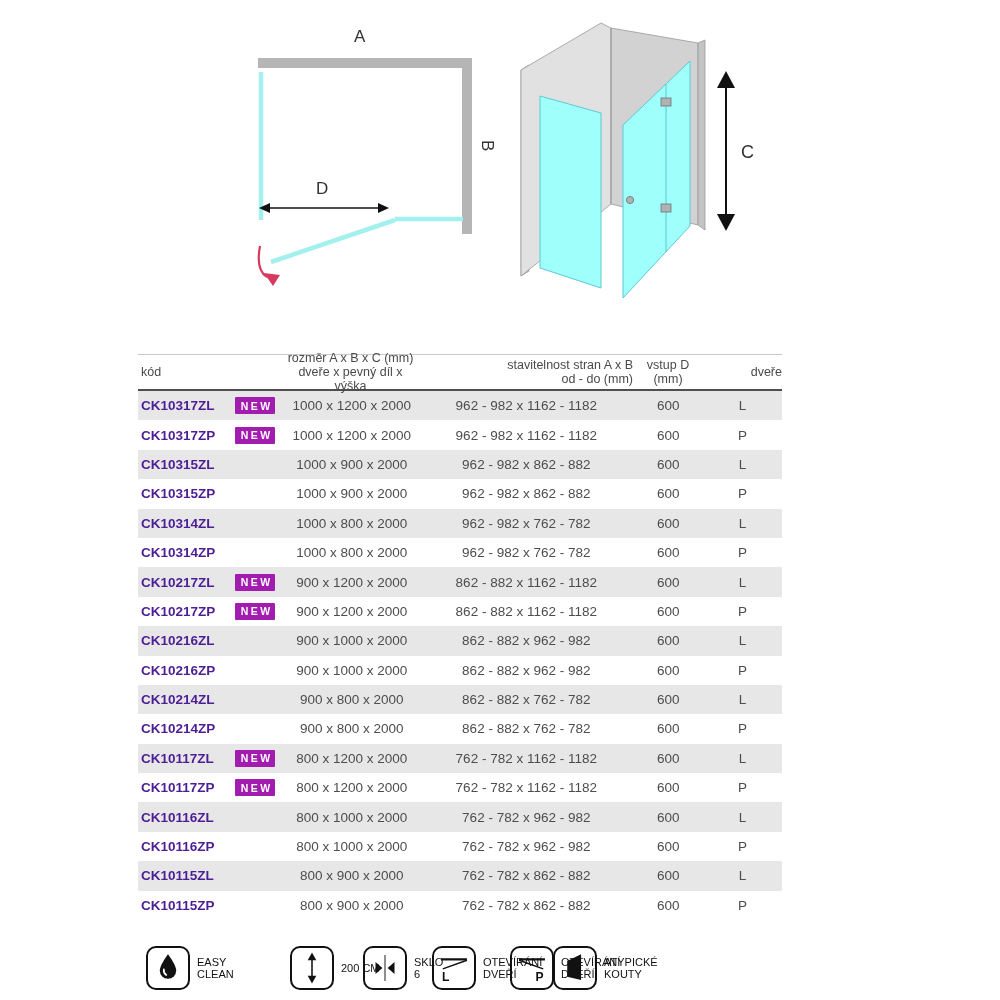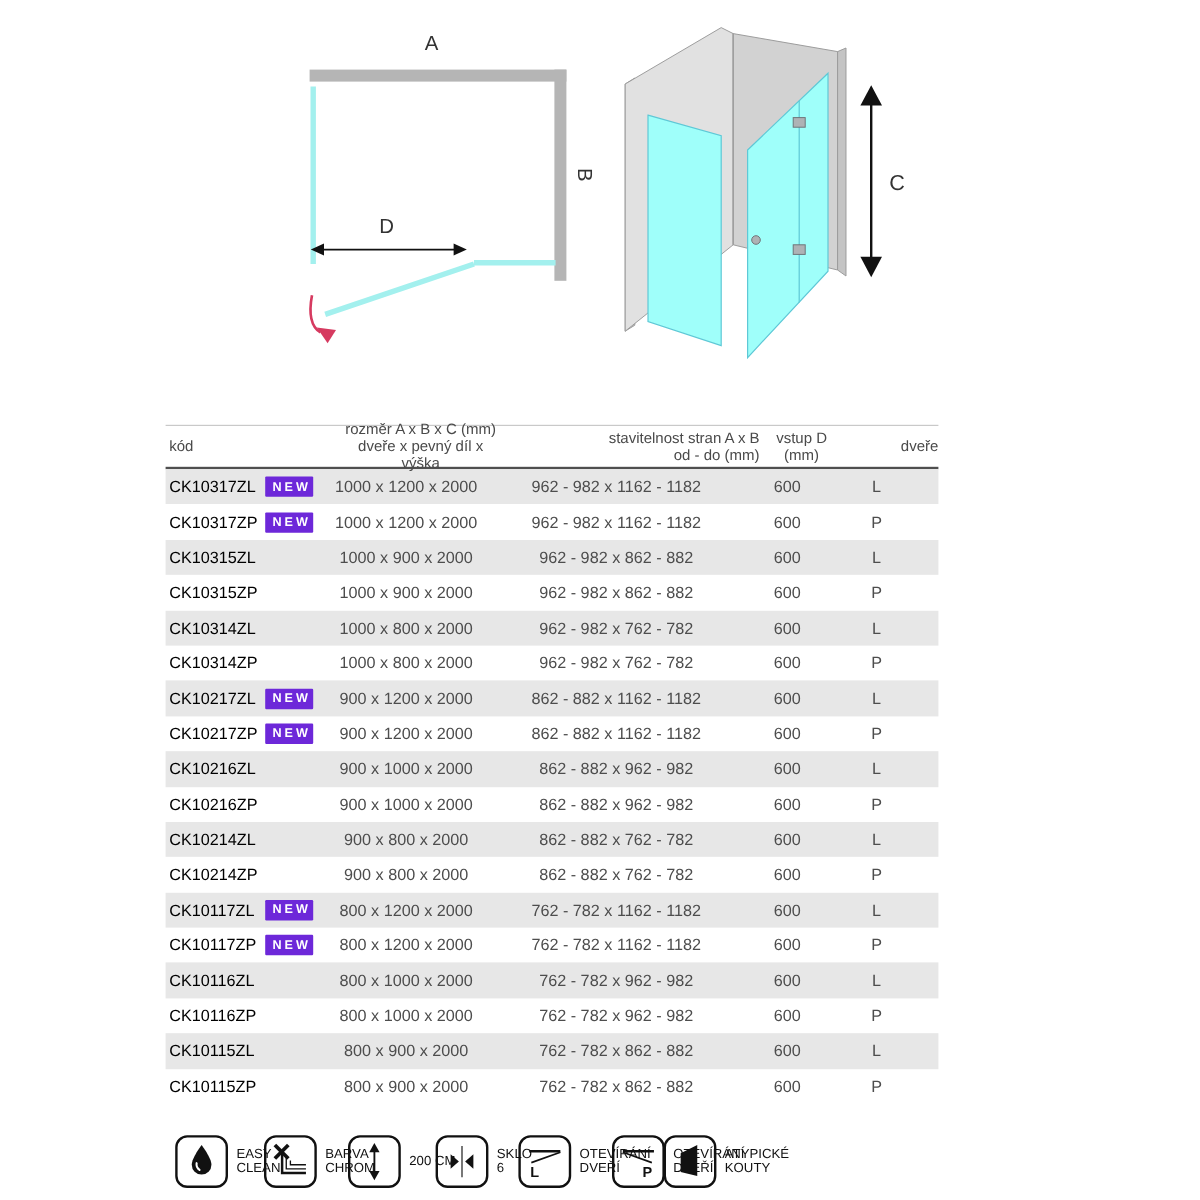--- a/index.html
+++ b/index.html
@@ -22,23 +22,23 @@
   .thead { display:flex; align-items:center; height:37px; color:#4a4a4a; font-size:12.5px;
            line-height:14px; border-top:1px solid #c9c9c9; border-bottom:2px solid #4f4f4f; }
   .h-code  { width:145px; padding-left:3px; }
   .h-size  { width:135px; text-align:center; }
   .h-range { width:215px; text-align:right; }
   .h-entry { width:70px;  text-align:center; }
   .h-door  { width:79px;  text-align:right; }
 
   .trow { display:flex; align-items:center; height:29.4px; font-size:13.5px; color:#4d4d4d; }
   .trow.alt { background:#e7e7e7; }
-  .c-code  { width:83px; padding-left:3px; font-weight:normal; color:#000000; }
+  .c-code  { width:97px; padding-left:3px; font-weight:bold; color:#4c1d95; }
   .c-new   { width:50px; display:flex; align-items:center; }
-  .new-badge { background:#6d28d9; color:#fff; font-weight:bold; font-size:10.5px;
+  .new-badge { background:#a21caf; color:#fff; font-weight:bold; font-size:10.5px;
                letter-spacing:2.5px; padding:2.5px 2px 2.5px 6px; border-radius:1px;text-align:right; }
   .c-size  { width:135px; text-align:center; }
   .c-range { width:215px; text-align:center; }
   .c-entry { width:70px;  text-align:center; }
   .c-door  { width:79px;  text-align:center; }
 
   .legend { position:absolute; left:0; top:946px; width:1000px; height:46px; }
   .legend-item { position:absolute; top:0; display:flex; align-items:center; }
   .legend-box { width:44px; height:44px; border:2.6px solid #111; border-radius:10px;
                 display:flex; align-items:center; justify-content:center; flex:none; }
@@ -269,35 +269,20 @@
           <path d="M22 6 C22 6 12.5 18.5 12.5 25 a9.5 9.5 0 0 0 19 0 C31.5 18.5 22 6 22 6 Z" fill="#111"></path>
           <path d="M17.2 23.5 a6.5 6.5 0 0 0 2.8 6.5" stroke="#fff" stroke-width="2" fill="none" stroke-linecap="round"></path>
         </svg>
       </span>
       <span class="legend-label">
         <div>EASY</div>
         <div>CLEAN</div>
       </span>
     </div>
 
-    <div class="legend-item" style="left:220px">
-      <span class="legend-box">
-        <svg width="38" height="38" viewBox="0 0 44 44">
-          <polyline points="14,12 14,33 37,33" fill="none" stroke="#111" stroke-width="2.4"></polyline>
-          <polyline points="18,17 18,29 37,29" fill="none" stroke="#111" stroke-width="1.3"></polyline>
-          <polyline points="22,21 22,25 37,25" fill="none" stroke="#111" stroke-width="1.3"></polyline>
-          <line x1="7" y1="6" x2="20" y2="19" stroke="#111" stroke-width="3.6"></line>
-          <line x1="20" y1="6" x2="7" y2="19" stroke="#111" stroke-width="3.6"></line>
-        </svg>
-      </span>
-      <span class="legend-label">
-        <div>BARVA</div>
-        <div>CHROM</div>
-      </span>
-    </div>
 
     <div class="legend-item" style="left:290px">
       <span class="legend-box">
         <svg width="38" height="38" viewBox="0 0 44 44">
           <line x1="22" y1="10" x2="22" y2="34" stroke="#111" stroke-width="1.8"></line>
           <polygon points="22,4 17,13 27,13" fill="#111"></polygon>
           <polygon points="22,40 17,31 27,31" fill="#111"></polygon>
         </svg>
       </span>
       <span class="legend-label">

